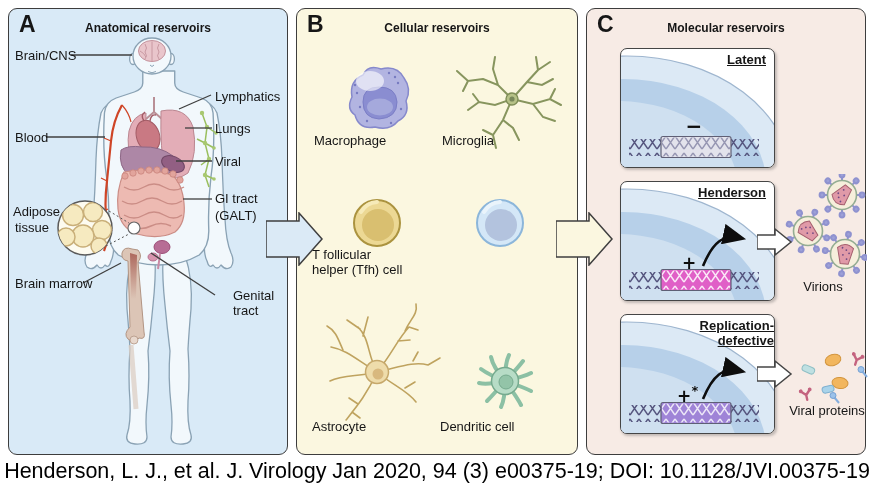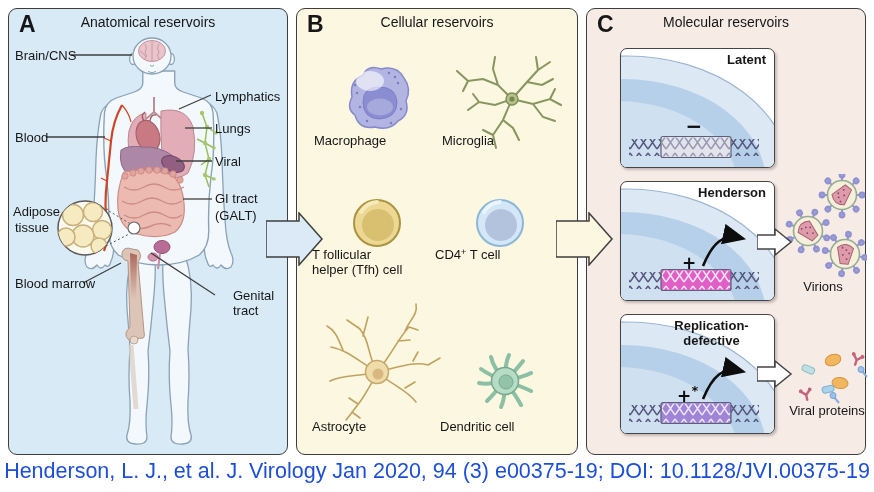--- a/index.html
+++ b/index.html
@@ -9,32 +9,32 @@
   *{box-sizing:border-box;}
   html,body{margin:0;padding:0;background:#fff;}
   .fig{position:relative;width:874px;height:492px;background:#fff;
        font-family:"Liberation Sans","DejaVu Sans",sans-serif;color:var(--ink);overflow:hidden;}
   .panel{position:absolute;top:8px;height:447px;border:1.6px solid var(--panel_border);
          border-radius:9px;}
   .panel-a{left:8px;width:280px;background:var(--panel_a_bg);}
   .panel-b{left:296px;width:282px;background:var(--panel_b_bg);}
   .panel-c{left:586px;width:280px;background:var(--panel_c_bg);}
   .plet{position:absolute;left:10px;top:2px;font-size:23px;font-weight:bold;}
-  .ptitle{position:absolute;left:0;right:0;top:5px;text-align:center;font-size:14px;font-weight:normal;}
+  .ptitle{position:absolute;left:0;right:0;top:12px;text-align:center;font-size:12px;font-weight:bold;}
   .art{position:absolute;left:0;top:0;}
   .al,.bl,.cl{position:absolute;font-size:13px;line-height:1.18;}
   .bl{text-align:left;width:130px;}
   .molbox{position:absolute;left:33px;width:155px;height:120px;background:#fff;
           border:1.4px solid #454545;border-radius:7px;overflow:hidden;
           box-shadow:1.5px 2px 2.5px rgba(60,60,60,.28);}
-  .molbox .mlabel{position:absolute;top:3px;font-size:13px;font-weight:bold;z-index:3;}
-  .mlabel.tr{right:8px;} .mlabel.tc{left:0;right:0;text-align:center;padding-left:28px;}
+  .molbox .mlabel{position:absolute;top:3px;font-size:13px;font-weight:bold;z-index:3;text-decoration:underline;}
+  .mlabel.tr{right:8px;} .mlabel.tc{left:0;right:0;text-align:right;padding-left:28px;}
   .flowarrow{position:absolute;top:212px;z-index:6;}
   .outarrow{position:absolute;z-index:4;}
-  .citation{position:absolute;left:0;right:0;top:459px;text-align:center;font-size:21.5px;color:#1d4ed8;}
+  .citation{position:absolute;left:0;right:0;top:459px;text-align:center;font-size:21.5px;color:#000000;}
   sup.cd4{font-size:9px;vertical-align:4px;}
   svg text.sign{font-family:"DejaVu Sans",sans-serif;font-weight:bold;fill:#0d0d0d;}
 </style>
 </head>
 <body>
 
 <div class="fig">
 
   <section class="panel panel-a">
     <div class="plet">A</div>
@@ -175,21 +175,21 @@
 
     <div class="al" style="left:6px;top:39px">Brain/CNS</div>
     <div class="al" style="left:206px;top:80px">Lymphatics</div>
     <div class="al" style="left:6px;top:121px">Blood</div>
     <div class="al" style="left:206px;top:112px">Lungs</div>
     <div class="al" style="left:206px;top:145px">Viral</div>
     <div class="al" style="left:206px;top:182px">GI tract</div>
     <div class="al" style="left:206px;top:199px">(GALT)</div>
     <div class="al" style="left:4px;top:195px">Adipose</div>
     <div class="al" style="left:6px;top:211px">tissue</div>
-    <div class="al" style="left:6px;top:267px">Blood marrow</div>
+    <div class="al" style="left:6px;top:267px">Brain marrow</div>
     <div class="al" style="left:224px;top:279px">Genital tract</div>
   </section>
 
   <section class="panel panel-b">
     <div class="plet">B</div>
     <div class="ptitle">Cellular reservoirs</div>
 
     <svg class="art" width="282" height="447" viewBox="0 0 282 447">
 
       <g>
@@ -257,21 +257,20 @@
             <path d="M208,372 Q192,366 184,360"></path>
         </g>
         <circle cx="208" cy="372" r="13.5" fill="#b7dcc6" stroke="#76aa8e" stroke-width="1.5"></circle>
         <circle cx="209" cy="373" r="7" fill="#93c4a8" stroke="#76aa8e" stroke-width="1"></circle>
       </g>
     </svg>
 
     <div class="bl" style="left:17px;top:124px">Macrophage</div>
     <div class="bl" style="left:145px;top:124px">Microglia</div>
     <div class="bl" style="left:15px;top:238px"><span>T follicular</span><br><span>helper (Tfh) cell</span></div>
-    <div class="bl" style="left:138px;top:238px"><span>CD4</span><sup class="cd4">+</sup><span> T cell</span></div>
     <div class="bl" style="left:15px;top:410px">Astrocyte</div>
     <div class="bl" style="left:143px;top:410px">Dendritic cell</div>
   </section>
 
   <section class="panel panel-c">
     <div class="plet">C</div>
     <div class="ptitle">Molecular reservoirs</div>
 
     <div class="molbox" style="top:39px">
       <svg width="155" height="120" viewBox="0 0 155 120">

